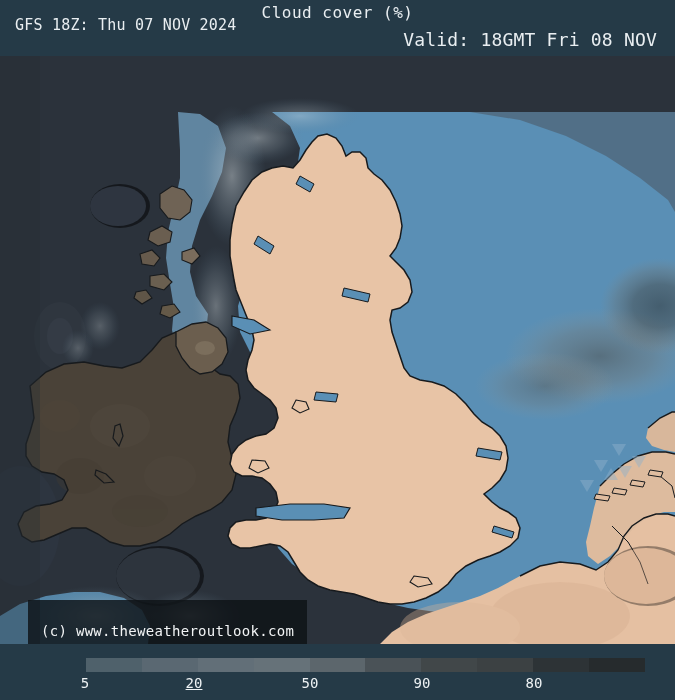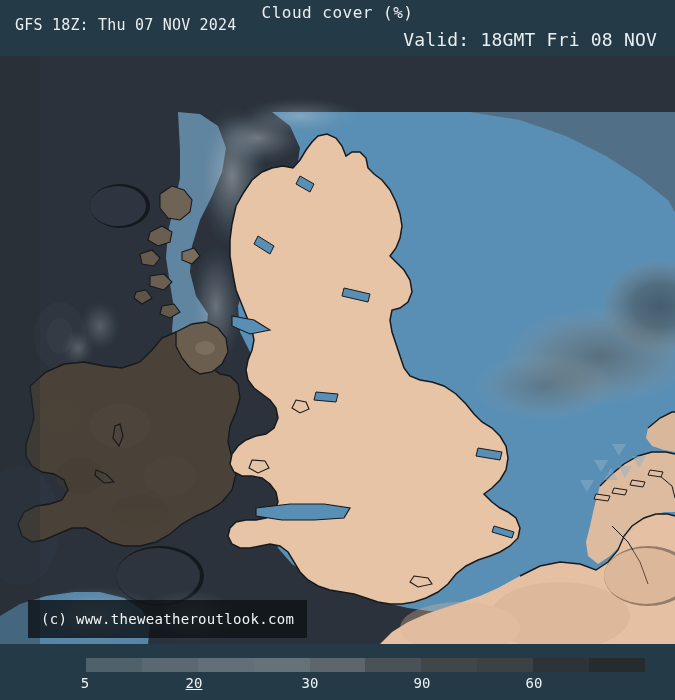--- a/index.html
+++ b/index.html
@@ -14,21 +14,21 @@
   #validlabel{position:absolute;right:18px;top:29px;color:#e9eef1;font-size:18px;letter-spacing:.2px;}
 
   
   #map{position:absolute;left:0;top:56px;width:675px;height:588px;overflow:hidden;
        background:#2b323b;}
   #map svg{display:block;}
 
   
   #watermark{position:absolute;left:28px;top:600px;height:30px;
              background:rgba(14,18,22,.82);display:flex;align-items:center;
-             padding:4px 13px;}
+             padding:16px 13px;}
   #watermark span{color:#f2f4f5;font-size:14px;letter-spacing:.3px;white-space:nowrap;}
 
   
   #footer{position:absolute;left:0;top:644px;width:675px;height:56px;background:#253a47;}
   #cbar{position:absolute;left:86px;top:14px;height:14px;display:flex;}
   #cbar div{height:14px;}
   #cticks{position:absolute;left:0;top:31px;width:675px;height:22px;}
   #cticks span{position:absolute;color:#eef2f4;font-size:14px;transform:translateX(-50%);}
 </style>
 </head>
@@ -366,19 +366,19 @@
         <div style="width: 55.9px; background: rgb(92, 102, 108);"></div>
         <div style="width: 55.9px; background: rgb(74, 82, 87);"></div>
         <div style="width: 55.9px; background: rgb(65, 71, 73);"></div>
         <div style="width: 55.9px; background: rgb(60, 65, 67);"></div>
         <div style="width: 55.9px; background: rgb(45, 51, 54);"></div>
         <div style="width: 55.9px; background: rgb(38, 43, 45);"></div>
       </div>
     <div id="cticks">
         <span style="left: 85px;">5</span>
         <span style="left: 194px; text-decoration: underline;">20</span>
-        <span style="left: 310px;">30</span>
+        <span style="left: 310px;">50</span>
         <span style="left: 422px;">90</span>
-        <span style="left: 534px;">60</span>
+        <span style="left: 534px;">80</span>
       </div>
   </div>
 
 </div>
 
 </body></html>

